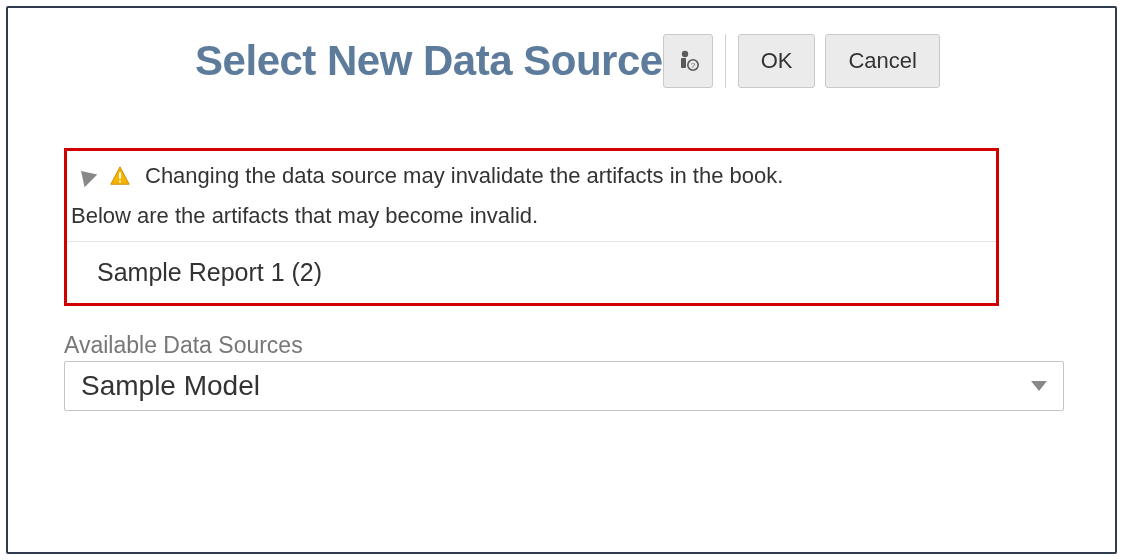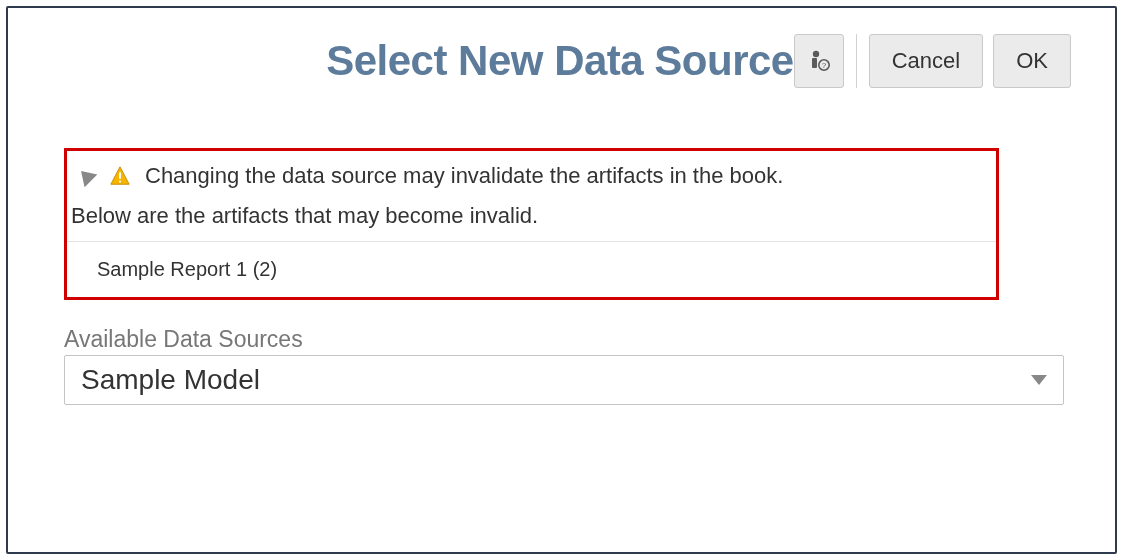--- a/index.html
+++ b/index.html
@@ -19,21 +19,21 @@
     width: 1111px;
     height: 548px;
     border: 2px solid #2e3b4e;
     border-radius: 2px;
     position: relative;
     padding: 26px 44px 24px 56px;
     background: #fff;
   }
   .header-row {
     display: flex;
-    justify-content: flex-end;
+    justify-content: center;
     align-items: center;
     margin-bottom: 60px;
   }
   .title {
     font-size: 42px;
     font-weight: 700;
     color: #5d7b9a;
     letter-spacing: -0.5px;
   }
   .button-bar {
@@ -95,21 +95,21 @@
   }
   .warn-icon { width:22px; height:22px; position:relative; }
   .warn-icon svg { width:22px; height:22px; display:block; }
   .sub-line {
     font-size: 22px;
     color: #333;
     padding: 0 9px 12px 4px;
     border-bottom: 1px solid #e3e3e3;
   }
   .artifact-line {
-    font-size: 20px;
+    font-size: 25px;
     color: #333;
     padding: 16px 4px 8px 30px;
   }
   .field-label {
     font-size: 23px;
     color: #777;
     margin-bottom: 2px;
   }
   .select-box {
     width: 1000px;
@@ -143,22 +143,22 @@
       <div class="button-bar">
         <div class="icon-btn">
           <svg viewBox="0 0 24 24" width="24" height="24">
             <circle cx="9" cy="5" r="3.2" fill="#5a5a5a"></circle>
             <rect x="5" y="9" width="5" height="10" rx="1" fill="#5a5a5a"></rect>
             <circle cx="17" cy="16" r="5.2" fill="none" stroke="#5a5a5a" stroke-width="1.6"></circle>
             <text x="17" y="19" text-anchor="middle" font-size="8" font-family="Arial" fill="#5a5a5a">?</text>
           </svg>
         </div>
         <div class="vsep"></div>
+        <div class="text-btn">OK</div>
         <div class="text-btn">Cancel</div>
-        <div class="text-btn">OK</div>
       </div>
     </div>
 
     <div class="highlight-box">
       <div class="warn-line">
         <div class="collapse-arrow"></div>
         <div class="warn-icon">
           <svg viewBox="0 0 24 24">
             <polygon points="12,2 22,21 2,21" fill="#f5b400" stroke="#c78b00" stroke-width="1"></polygon>
             <rect x="11" y="8" width="2" height="7" fill="#fff"></rect>

